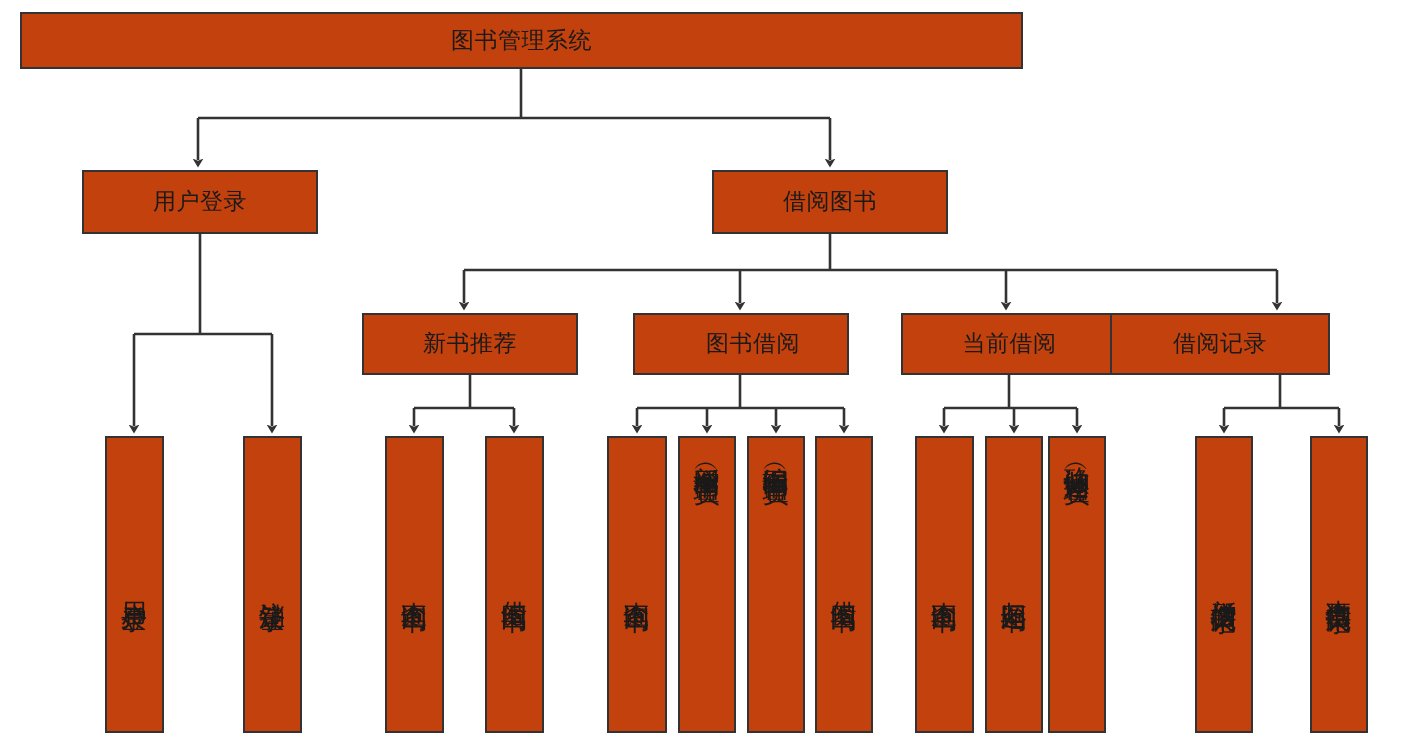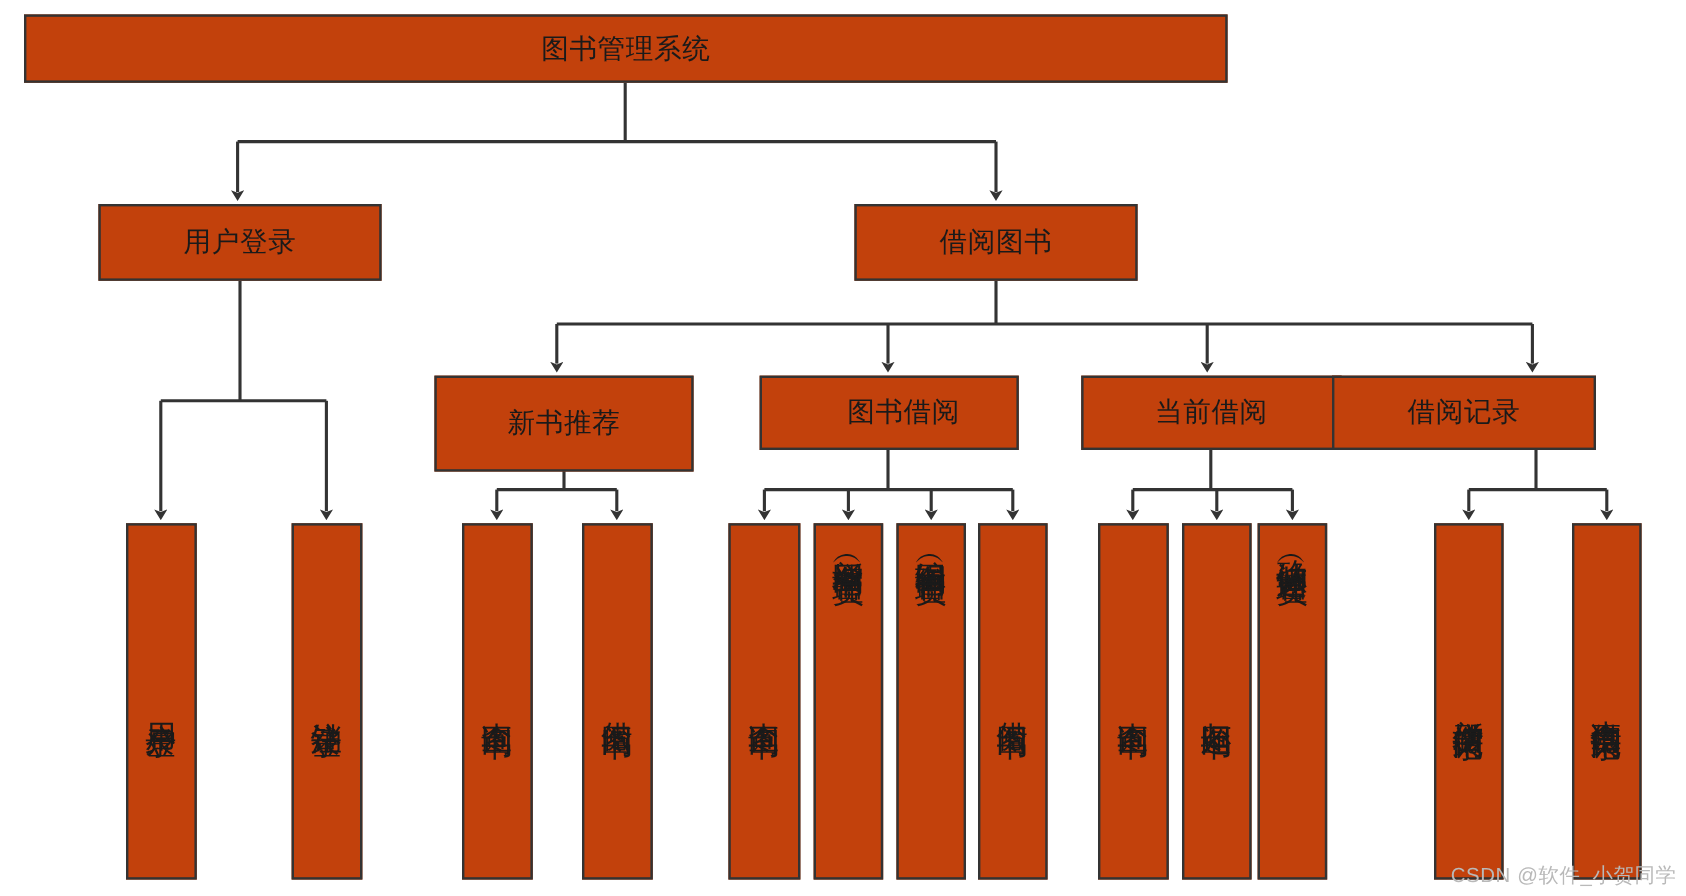--- a/index.html
+++ b/index.html
@@ -142,21 +142,21 @@
   </div>
 
   <div class="node horiz" style="left:82px; top:170px; width:236px; height:64px;">
     <span class="label">用户登录</span>
   </div>
 
   <div class="node horiz" style="left:712px; top:170px; width:236px; height:64px;">
     <span class="label">借阅图书</span>
   </div>
 
-  <div class="node horiz" style="left:362px; top:313px; width:216px; height:80px;">
+  <div class="node horiz" style="left:362px; top:313px; width:216px; height:62px;">
     <span class="label">新书推荐</span>
   </div>
 
   <div class="node horiz" style="left:633px; top:313px; width:216px; height:62px;padding-left:24px;">
     <span class="label">图书借阅</span>
   </div>
 
   <div class="node horiz" style="left:901px; top:313px; width:217px; height:62px;align-items:center;">
     <span class="label">当前借阅</span>
   </div>
@@ -210,14 +210,13 @@
   </div>
 
   <div class="node vert short-label" style="left:1195px; top:436px; width:58px; height:297px;">
     <span class="label">新增借阅记录</span>
   </div>
 
   <div class="node vert short-label" style="left:1310px; top:436px; width:58px; height:297px;">
     <span class="label">查询借阅记录</span>
   </div>
 
-  <div id="watermark">CSDN @软件_小贺同学</div>
 </div>
 
 </body></html>

